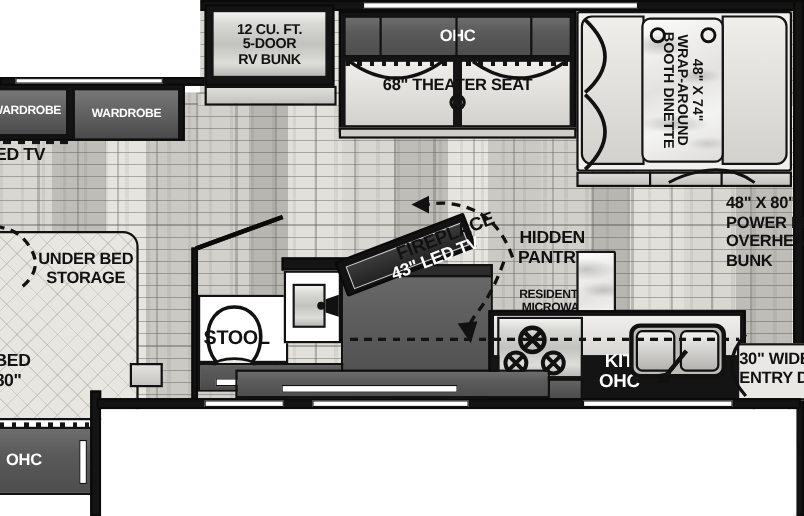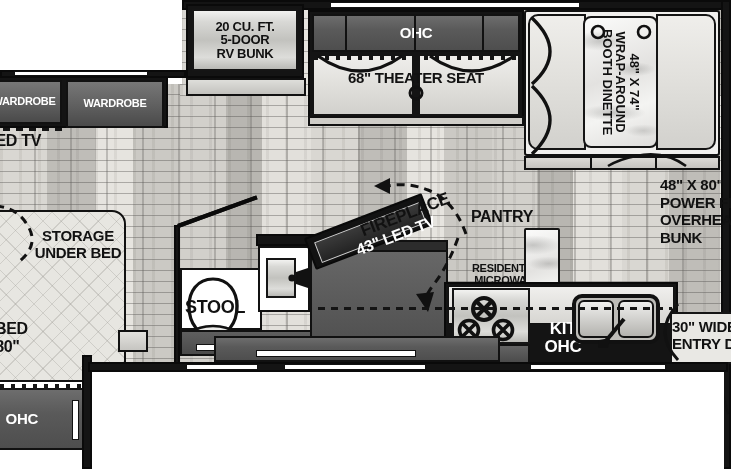--- a/index.html
+++ b/index.html
@@ -102,21 +102,21 @@
   <div class="abs wall" style="left:180px;top:0;width:551px;height:96px;"></div>
 
   <div class="abs white" style="left:0;top:0;width:182px;height:84px;"></div>
 
   <div class="abs black" style="left:182px;top:0;width:549px;height:10px;"></div>
   <div class="abs white" style="left:330px;top:2px;width:250px;height:6px;border:1px solid #111;"></div>
 
   <div class="abs black" style="left:186px;top:4px;width:118px;height:74px;"></div>
   <div class="abs metal ctr" style="left:192px;top:9px;width:106px;height:62px;">
     <div class="lbl" style="position:static;font-size:13px;">
-      <div>20 CU. FT.</div>
+      <div>12 CU. FT.</div>
       <div>5-DOOR</div>
       <div>RV BUNK</div>
     </div>
   </div>
 
   <div class="abs" style="left:186px;top:78px;width:120px;height:18px;background:linear-gradient(180deg,#dededa,#c3c2be);border:2px solid #111;"></div>
 
   <div class="abs black" style="left:308px;top:10px;width:216px;height:110px;"></div>
 
   <div class="abs dark ctr" style="left:312px;top:14px;width:208px;height:38px;">
@@ -189,22 +189,22 @@
   </div>
   <div class="dashrow" style="left:-10px;top:128px;width:72px;"></div>
   <span class="lbl" style="left:-14px;top:133px;width:90px;font-size:16px;text-align:left;">LED TV</span>
 
   <div class="abs white" style="left:0;top:0;width:182px;height:74px;"></div>
   <div class="abs black" style="left:0;top:70px;width:186px;height:8px;"></div>
   <div class="abs white" style="left:14px;top:71px;width:134px;height:5px;border:1px solid #111;"></div>
 
   <div class="abs bedquilt" style="left:-40px;top:210px;width:166px;height:172px;border:2px solid #111;border-radius:0 14px 0 0;"></div>
   <div class="lbl" style="left:18px;top:228px;width:120px;font-size:15px;line-height:1.1;">
+    <div>UNDER BED</div>
     <div>STORAGE</div>
-    <div>UNDER BED</div>
   </div>
   <div class="lbl" style="left:-48px;top:320px;width:130px;font-size:16px;line-height:1.12;text-align:left;">
     <div>KING BED</div>
     <div>72" X 80"</div>
   </div>
 
   <svg class="abs" style="left:-6px;top:186px;width:66px;height:82px;" viewBox="0 0 66 82">
     <path d="M2 20 Q26 22 36 44 Q44 62 22 78" fill="none" stroke="#111" stroke-width="3" stroke-dasharray="8 6"></path>
   </svg>
 
@@ -252,20 +252,21 @@
     <path d="M96 62 Q84 28 58 18 Q38 10 18 14" fill="none" stroke="#111" stroke-width="3" stroke-dasharray="8 6"></path>
     <path d="M20 6 L4 14 L20 22 Z" fill="#111"></path>
   </svg>
 
   <svg class="abs" style="left:410px;top:232px;width:60px;height:84px;" viewBox="0 0 60 84">
     <path d="M48 6 Q38 34 24 52 Q16 62 14 72" fill="none" stroke="#111" stroke-width="3" stroke-dasharray="8 6"></path>
     <path d="M6 62 L18 80 L24 60 Z" fill="#111"></path>
   </svg>
 
   <div class="lbl" style="left:448px;top:208px;width:108px;font-size:16px;line-height:1.1;">
+    <div>HIDDEN</div>
     <div>PANTRY</div>
   </div>
 
   <div class="lbl" style="left:452px;top:262px;width:110px;font-size:11px;line-height:1.1;">
     <div>RESIDENTIAL</div>
     <div>MICROWAVE</div>
   </div>
 
   <div class="abs marble" style="left:524px;top:228px;width:36px;height:88px;border-radius:2px;"></div>
 

